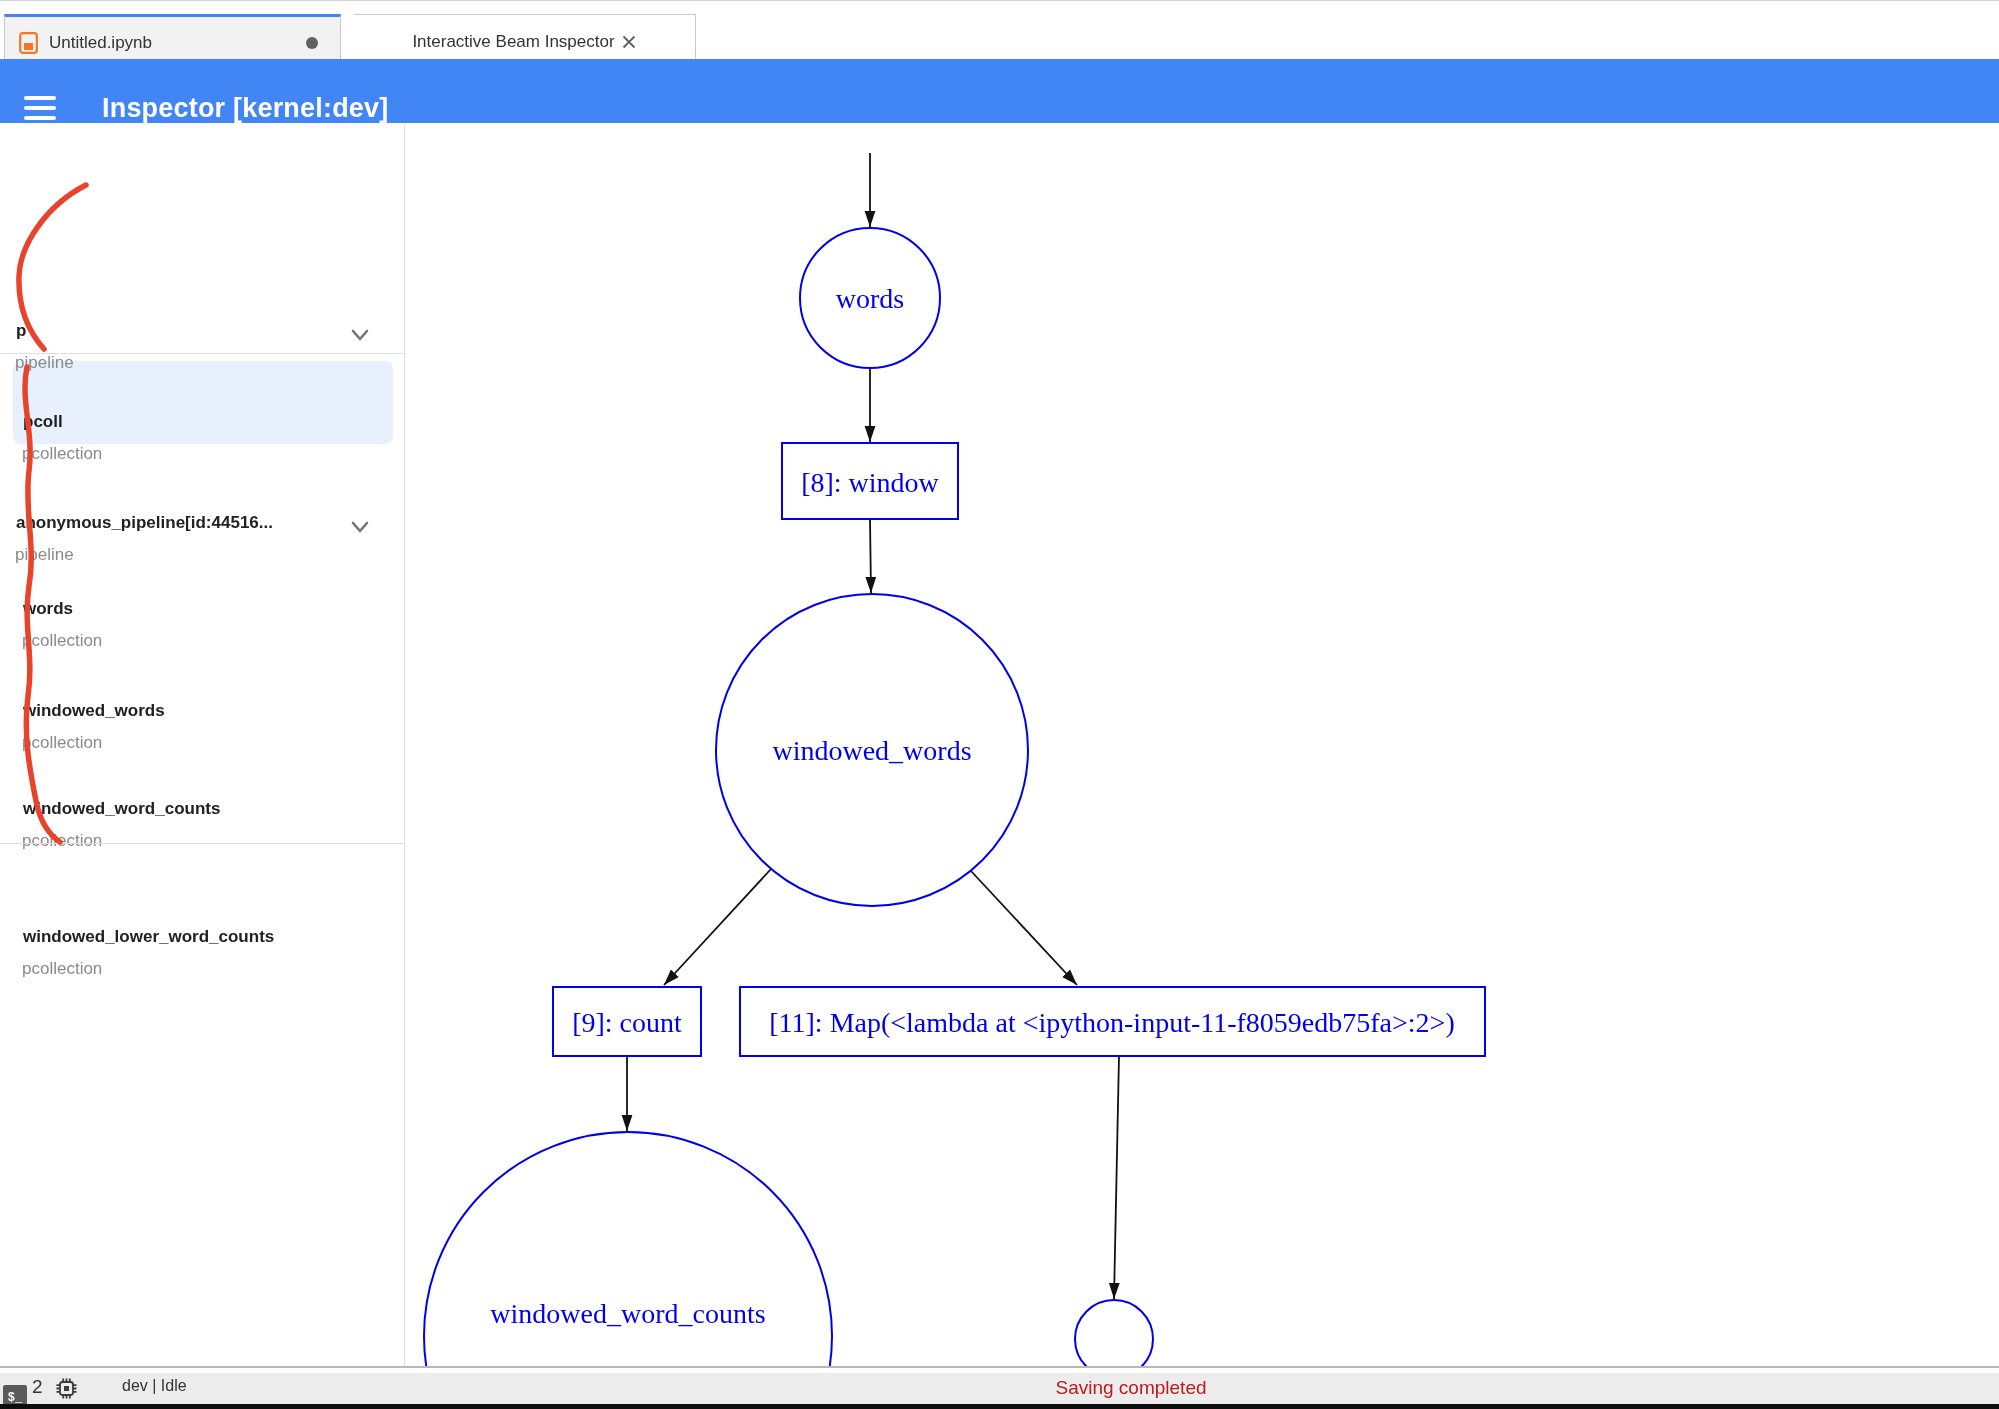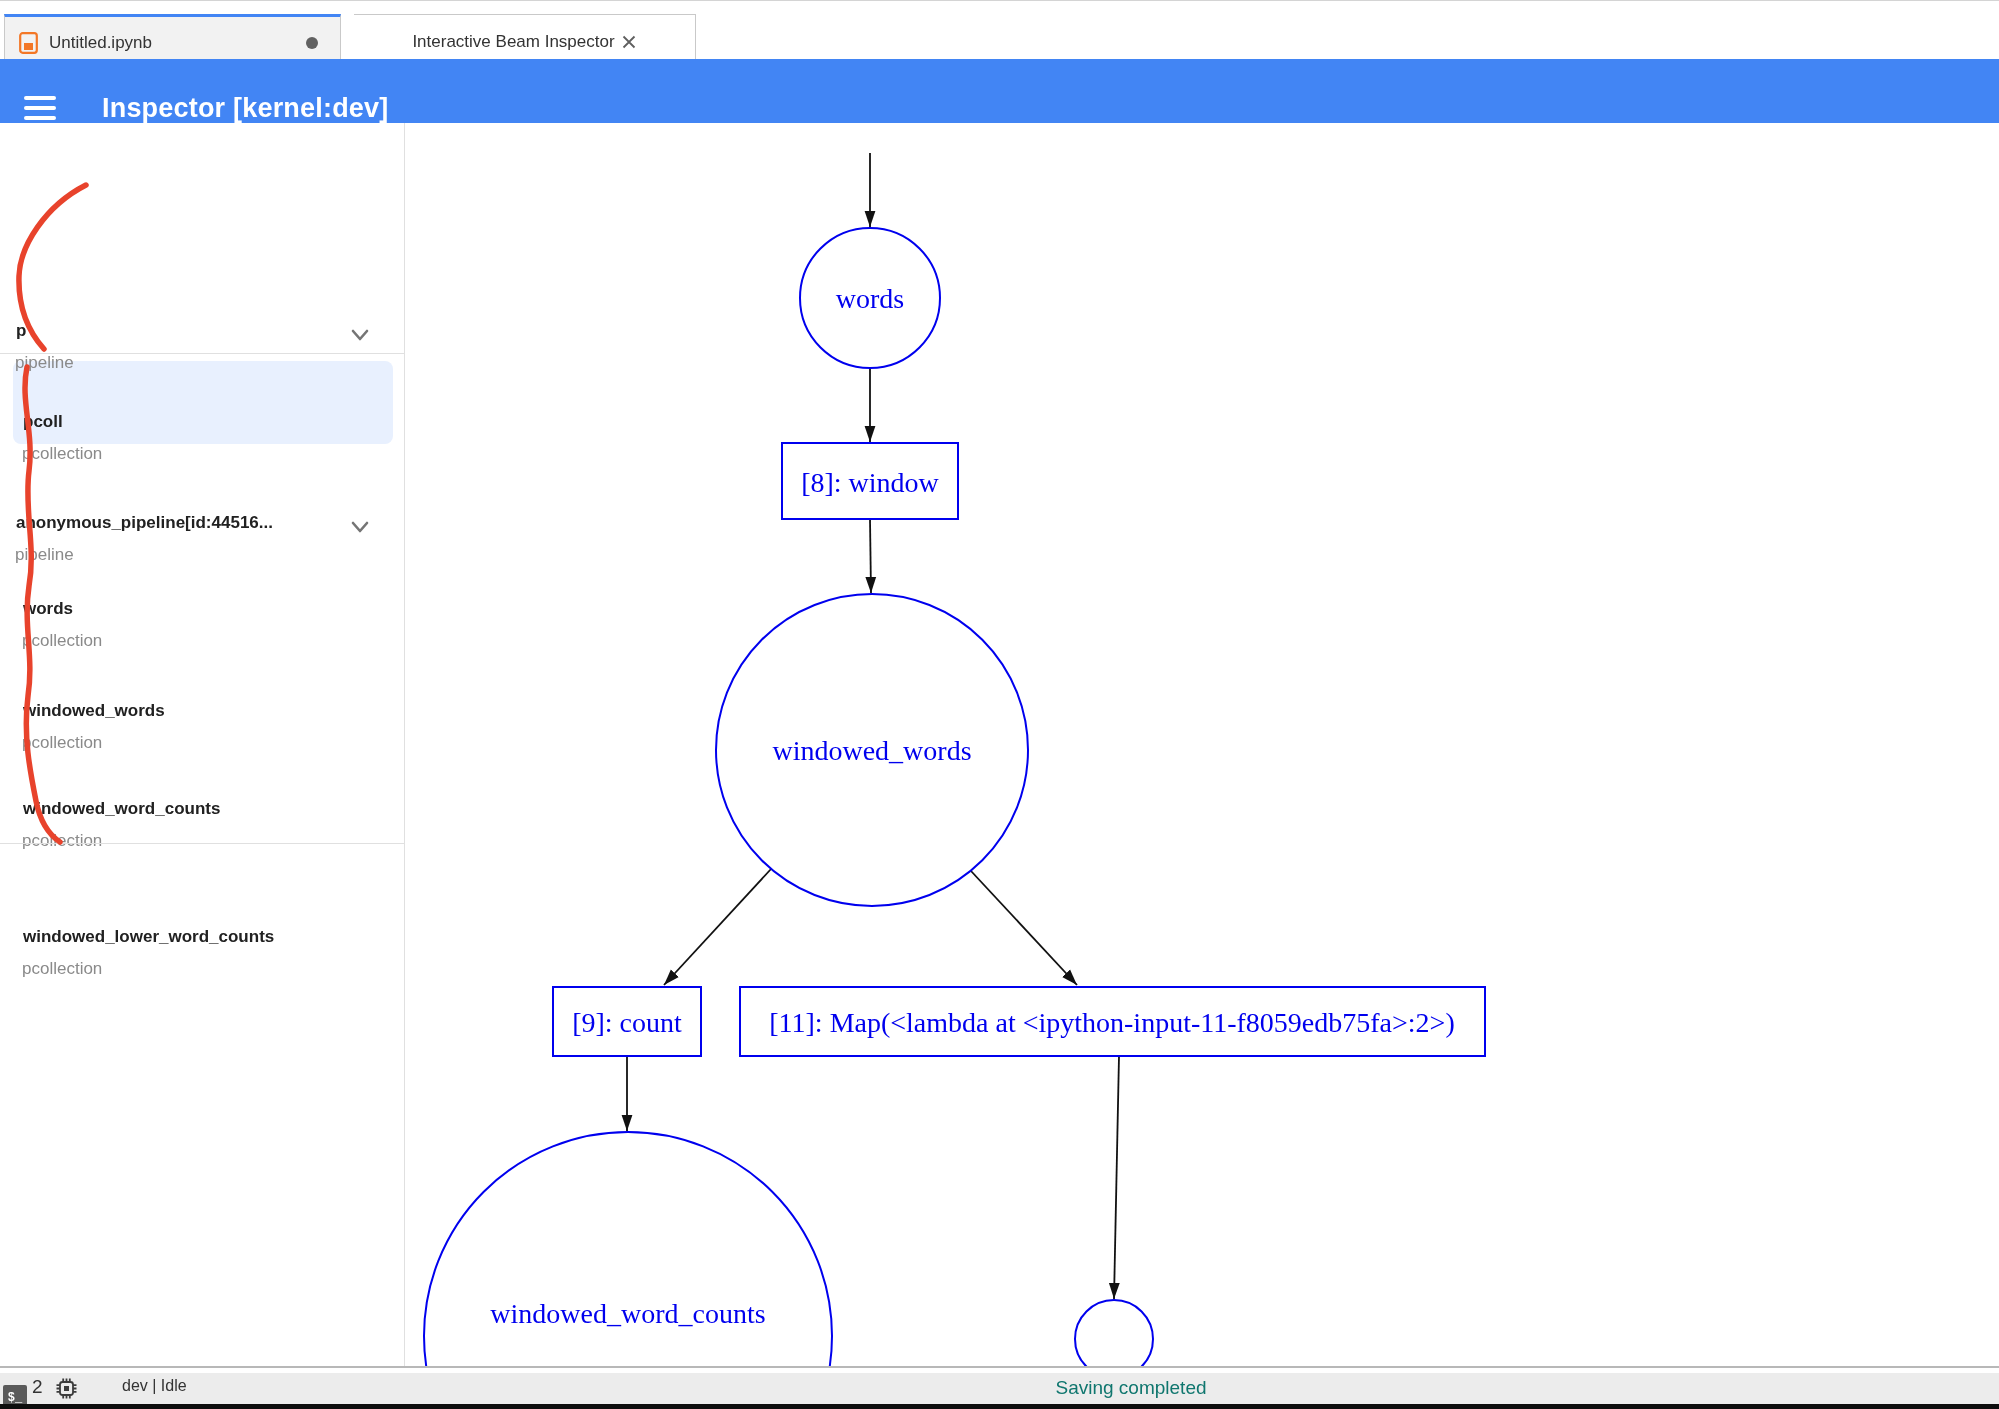--- a/index.html
+++ b/index.html
@@ -80,21 +80,21 @@
   }
   .term-badge {
     position:absolute; left:3px; top:12px; width:24px; height:24px; background:#5a5a5a;
     border-radius:2px; color:#ffffff; font-family:"Liberation Mono","DejaVu Sans Mono",monospace;
     font-size:12px; font-weight:700; display:flex; align-items:flex-start; justify-content:center;
     padding-top:6px; cursor:pointer;
   }
   .term-count { position:absolute; left:32px; top:3px; font-size:19px; cursor:pointer; }
   .chip-wrap { position:absolute; left:55px; top:4px; cursor:pointer; }
   .kernel-status { position:absolute; left:122px; top:4px; font-size:16px; cursor:pointer; }
-  .save-msg { position:absolute; left:1131px; top:4px; transform:translateX(-50%); font-size:19px; color:#0f766e; }
+  .save-msg { position:absolute; left:1131px; top:4px; transform:translateX(-50%); font-size:19px; color:#b91c1c; }
   .dock-strip { position:absolute; left:0; top:1403px; width:1999px; height:6px; background:#0d0d0d; }
 </style>
 </head>
 <body>
 
 <div class="app">
 
   <div class="tabbar">
     <div class="tab dirty-tab">
       <svg class="nb-icon" width="19" height="22" viewBox="0 0 19 22">

